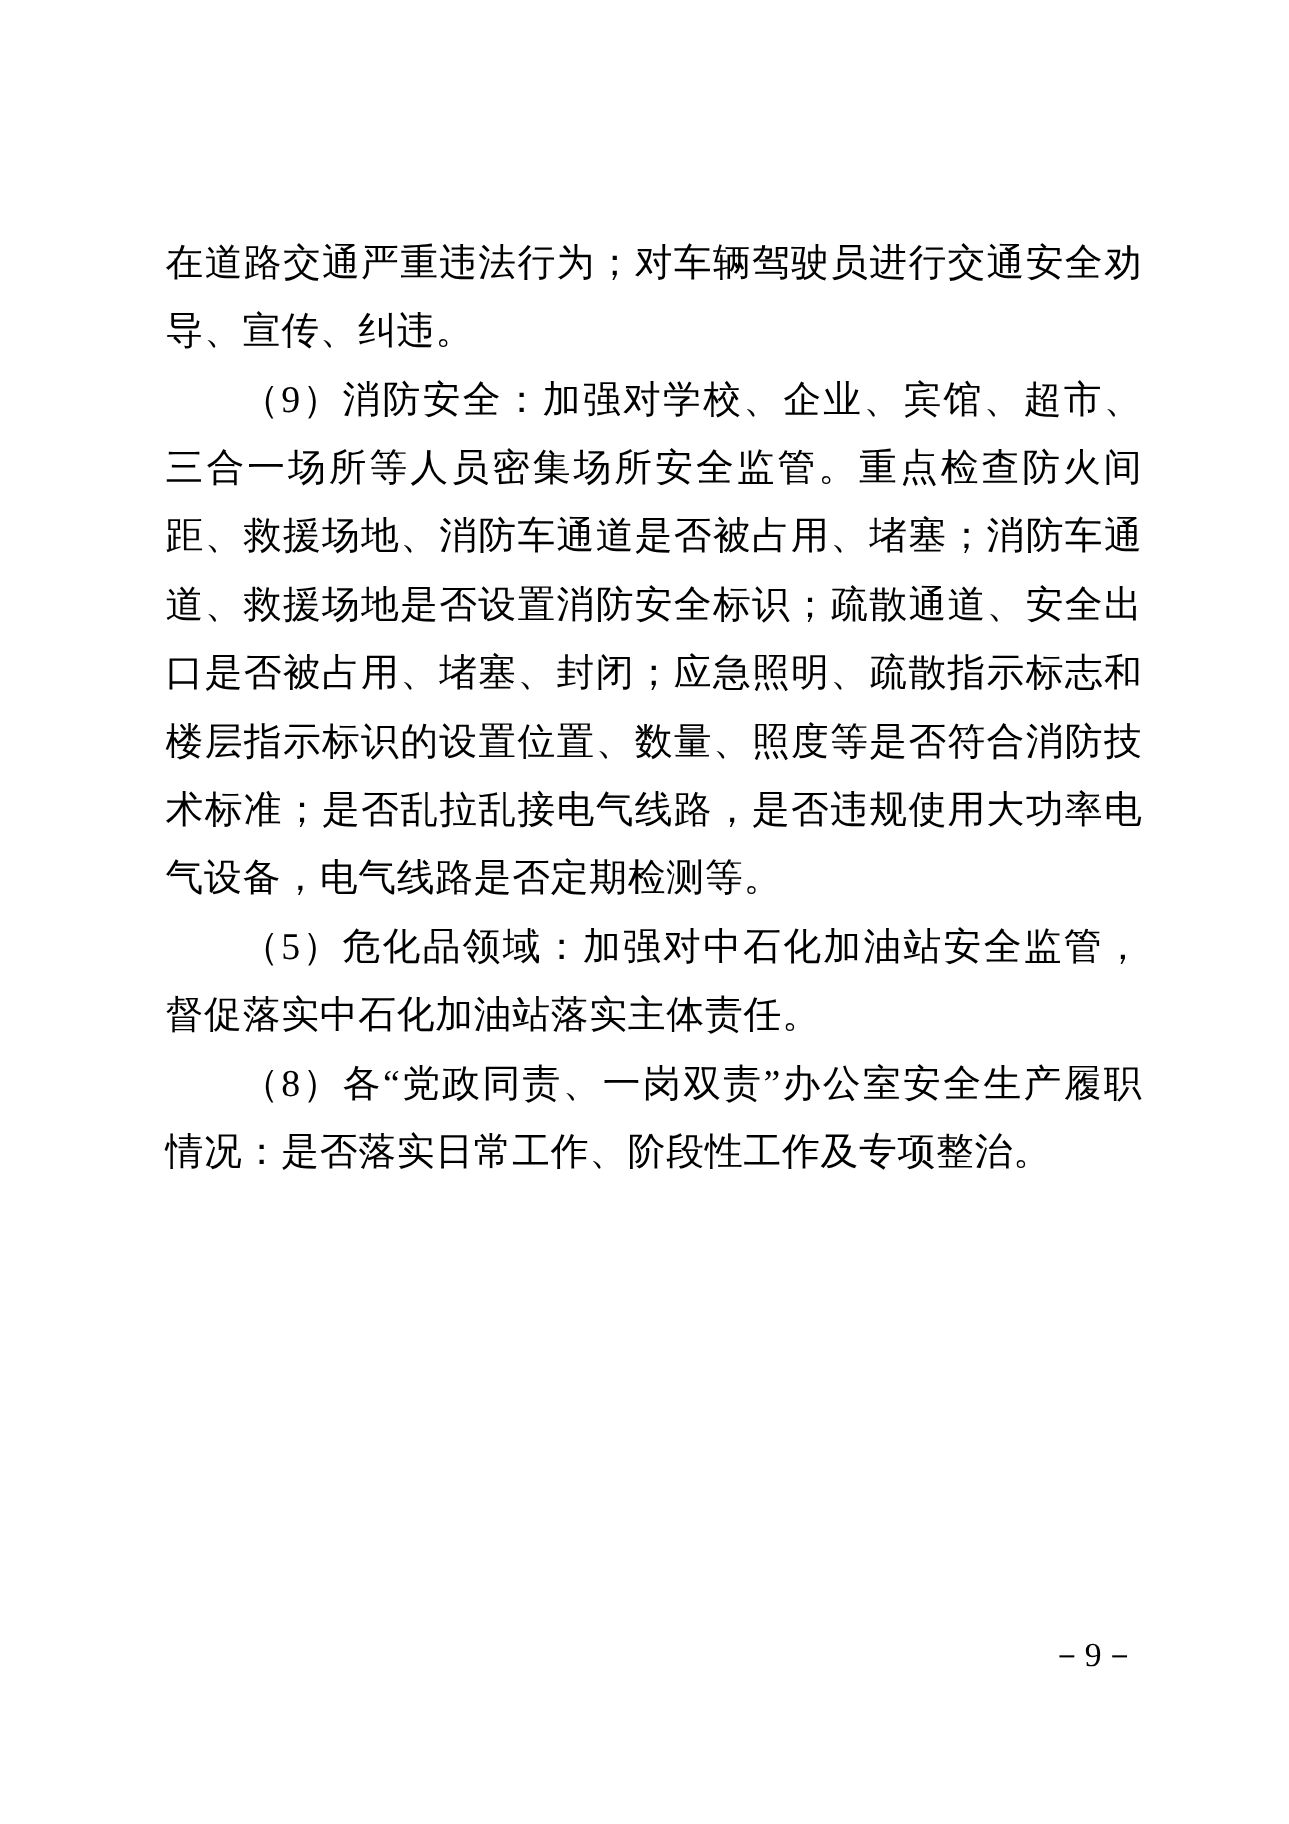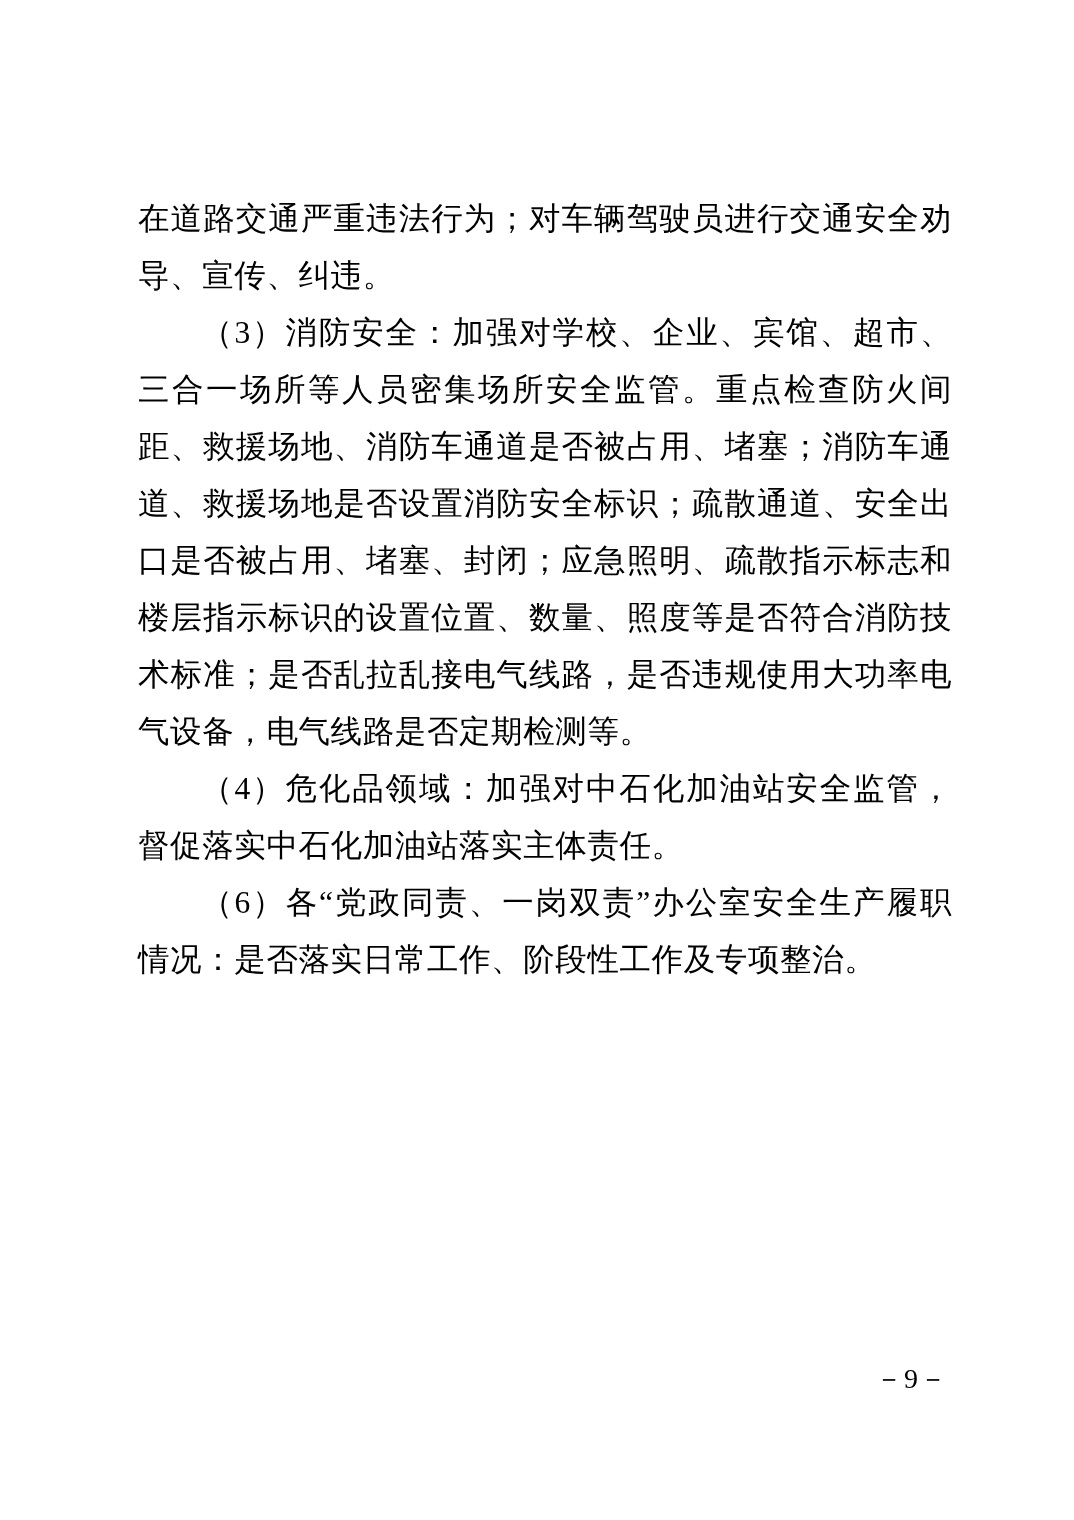--- a/index.html
+++ b/index.html
@@ -50,19 +50,19 @@
     font-size: 28px;
     letter-spacing: 1px;
   }
 </style>
 </head>
 <body>
 
 <div class="page">
   <div class="doc-body">
     <p class="para">在道路交通严重违法行为；对车辆驾驶员进行交通安全劝导、宣传、纠违。</p>
-    <p class="para indent">（3）消防安全：加强对学校、企业、宾馆、超市、三合一场所等人员密集场所安全监管。重点检查防火间距、救援场地、消防车通道是否被占用、堵塞；消防车通道、救援场地是否设置消防安全标识；疏散通道、安全出口是否被占用、堵塞、封闭；应急照明、疏散指示标志和楼层指示标识的设置位置、数量、照度等是否符合消防技术标准；是否乱拉乱接电气线路，是否违规使用大功率电气设备，电气线路是否定期检测等。</p>
-    <p class="para indent">（4）危化品领域：加强对中石化加油站安全监管，督促落实中石化加油站落实主体责任。</p>
-    <p class="para indent">（6）各“党政同责、一岗双责”办公室安全生产履职情况：是否落实日常工作、阶段性工作及专项整治。</p>
+    <p class="para indent">（9）消防安全：加强对学校、企业、宾馆、超市、三合一场所等人员密集场所安全监管。重点检查防火间距、救援场地、消防车通道是否被占用、堵塞；消防车通道、救援场地是否设置消防安全标识；疏散通道、安全出口是否被占用、堵塞、封闭；应急照明、疏散指示标志和楼层指示标识的设置位置、数量、照度等是否符合消防技术标准；是否乱拉乱接电气线路，是否违规使用大功率电气设备，电气线路是否定期检测等。</p>
+    <p class="para indent">（5）危化品领域：加强对中石化加油站安全监管，督促落实中石化加油站落实主体责任。</p>
+    <p class="para indent">（8）各“党政同责、一岗双责”办公室安全生产履职情况：是否落实日常工作、阶段性工作及专项整治。</p>
   </div>
 </div>
 
 <div class="page-number">－9－</div>
 
 </body></html>

